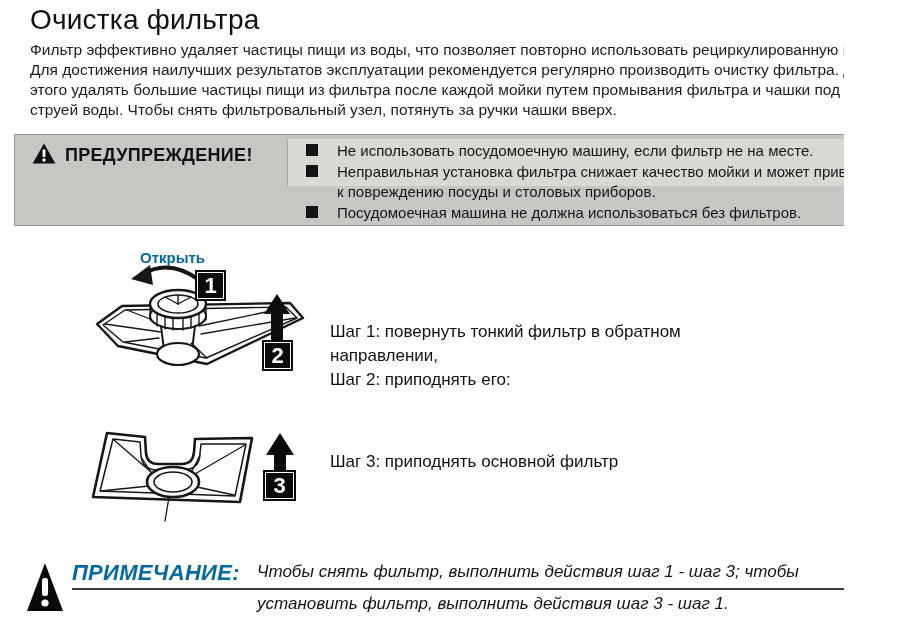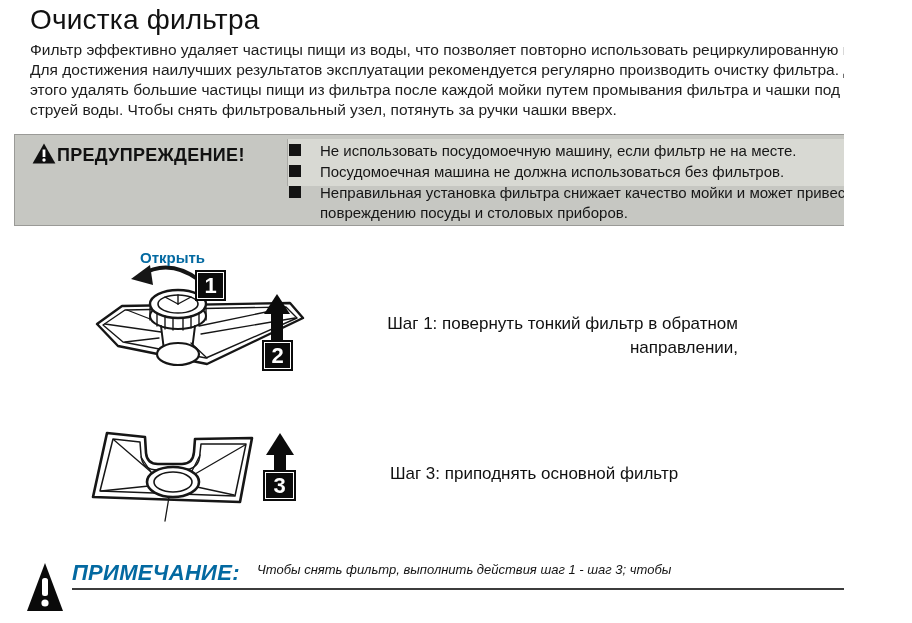--- a/index.html
+++ b/index.html
@@ -19,25 +19,25 @@
   
   .warning-box {
     position:absolute; left:14px; top:134px; width:881px; height:92px;
     border:1px solid #9a9a97;
   }
   .warning-inner {
     position:absolute; left:272px; top:4px; width:603px; height:47px;
     border-left:1px solid #a8a8a4;
   }
   .warning-head {
-    position:absolute; left:17px; top:8px; display:flex; align-items:center; gap:1px;
+    position:absolute; left:17px; top:8px; display:flex; align-items:center; gap:9px;
   }
   .warning-title { font-size:18px; font-weight:700; color:#111; letter-spacing:0.3px; }
   .bullets { position:absolute; left:274px; top:6px; width:596px; }
-  .bullet-row { display:flex; margin-bottom:1px; }
+  .bullet-row { display:flex; margin-bottom:1px;padding-left:17px; }
   .bullet-sq {
     flex:0 0 auto; width:12px; height:12px; background:#131313; margin:3px 19px 0 0;
   }
   .bullet-text { font-size:15px; line-height:20px; color:#161616; }
   
   .fig { position:absolute; }
   .fig1 { left:95px; top:248px; width:230px; height:138px; }
   .fig2 { left:85px; top:425px; width:245px; height:108px; }
   .fig svg { position:absolute; left:0; top:0; }
   .open-label {
@@ -48,32 +48,32 @@
     display:flex; align-items:center; justify-content:center;
     box-shadow: inset 0 0 0 2px #0b0b0b, inset 0 0 0 3px #ffffff;
   }
   .marker1 { left:100px; top:22px; width:31px; height:31px; }
   .marker2 { left:167px; top:92px; width:31px; height:31px; }
   .marker3 { left:178px; top:45px; width:33px; height:31px; }
   .steps {
     position:absolute; left:330px; width:408px;
     font-size:17px; line-height:24px; color:#111;
   }
-  .steps-12 { top:312px;text-align:right; }
-  .steps-3  { top:462px;text-align:center; }
+  .steps-12 { top:320px; }
+  .steps-3  { top:450px; }
   
   .note-triangle { position:absolute; left:26px; top:562px; }
   .note-title {
     position:absolute; left:72px; top:560px;
     font-size:22px; font-weight:700; font-style:italic; color:#0369a1; letter-spacing:0.3px;
   }
   .note-underline {
     position:absolute; left:72px; top:588px; width:821px; height:2px; background:#3c3c3c;
   }
-  .note-line { position:absolute; left:257px; font-size:13px; font-style:italic; color:#141414; }
+  .note-line { position:absolute; left:257px; font-size:17px; font-style:italic; color:#141414; }
   .note-line1 { top:562px; }
   .note-line2 { top:594px; }
 </style>
 </head>
 <body>
 
 <div class="page">
 
   <h1 class="title">Очистка фильтра</h1>
 
@@ -93,25 +93,25 @@
       <span class="warning-title">ПРЕДУПРЕЖДЕНИЕ!</span>
     </div>
 
     <div class="bullets">
       <div class="bullet-row">
         <span class="bullet-sq"></span>
         <span class="bullet-text">Не использовать посудомоечную машину, если фильтр не на месте.</span>
       </div>
       <div class="bullet-row">
         <span class="bullet-sq"></span>
-        <span class="bullet-text">Посудомоечная машина не должна использоваться без фильтров.</span>
+        <span class="bullet-text">Неправильная установка фильтра снижает качество мойки и может привести к повреждению посуды и столовых приборов.</span>
       </div>
       <div class="bullet-row">
         <span class="bullet-sq"></span>
-        <span class="bullet-text">Неправильная установка фильтра снижает качество мойки и может привести к повреждению посуды и столовых приборов.</span>
+        <span class="bullet-text">Посудомоечная машина не должна использоваться без фильтров.</span>
       </div>
     </div>
   </div>
 
   <div class="fig fig1">
     <svg width="230" height="138" viewBox="0 0 230 138" fill="none" stroke="#161616" stroke-width="2.4" stroke-linejoin="round" stroke-linecap="round">
 
       <path d="M2 76 L27 58 L195 55 L208 70 L112 116 L23 98 Z" fill="#ffffff"></path>
       <path d="M8 77 L30 62 L191 59 L202 70 L111 110 L28 94 Z" stroke-width="1.4"></path>
 
@@ -152,20 +152,21 @@
         <rect x="176" y="64" width="12" height="28"></rect>
       </g>
     </svg>
     <span class="open-label">Открыть</span>
     <div class="marker marker1">1</div>
     <div class="marker marker2">2</div>
   </div>
 
   <div class="steps steps-12">
     <div>Шаг 1: повернуть тонкий фильтр в обратном направлении,</div>
+    <div>Шаг 2: приподнять его:</div>
   </div>
 
   <div class="fig fig2">
     <svg width="245" height="108" viewBox="0 0 245 108" fill="none" stroke="#161616" stroke-width="2.6" stroke-linejoin="round" stroke-linecap="round">
 
       <path d="M22 8 L60 12 L61 28 Q62 39 73 39 L97 39 Q108 39 109 27 L110 14 L167 13 L155 77 L8 72 Z" fill="#ffffff"></path>
       <path d="M28 14 L55 17 L56 30 Q57 45 73 45 L97 45 Q115 45 115 28 L116 19 L161 19 L150 71 L15 66 Z" stroke-width="1.5"></path>
 
       <g stroke-width="1.3">
         <line x1="29" y1="15" x2="66" y2="47"></line>
@@ -196,14 +197,15 @@
   <span class="note-triangle">
     <svg width="38" height="50" viewBox="0 0 38 50">
       <path d="M19 1 L37 49 L1 49 Z" fill="#0a0a0a"></path>
       <rect x="16" y="16" width="6" height="18" rx="2.5" fill="#ffffff"></rect>
       <circle cx="19" cy="41" r="3.6" fill="#ffffff"></circle>
     </svg>
   </span>
   <span class="note-title">ПРИМЕЧАНИЕ:</span>
   <div class="note-underline"></div>
   <span class="note-line note-line1">Чтобы снять фильтр, выполнить действия шаг 1 - шаг 3; чтобы</span>
+  <span class="note-line note-line2">установить фильтр, выполнить действия шаг 3 - шаг 1.</span>
 
 </div>
 
 </body></html>

